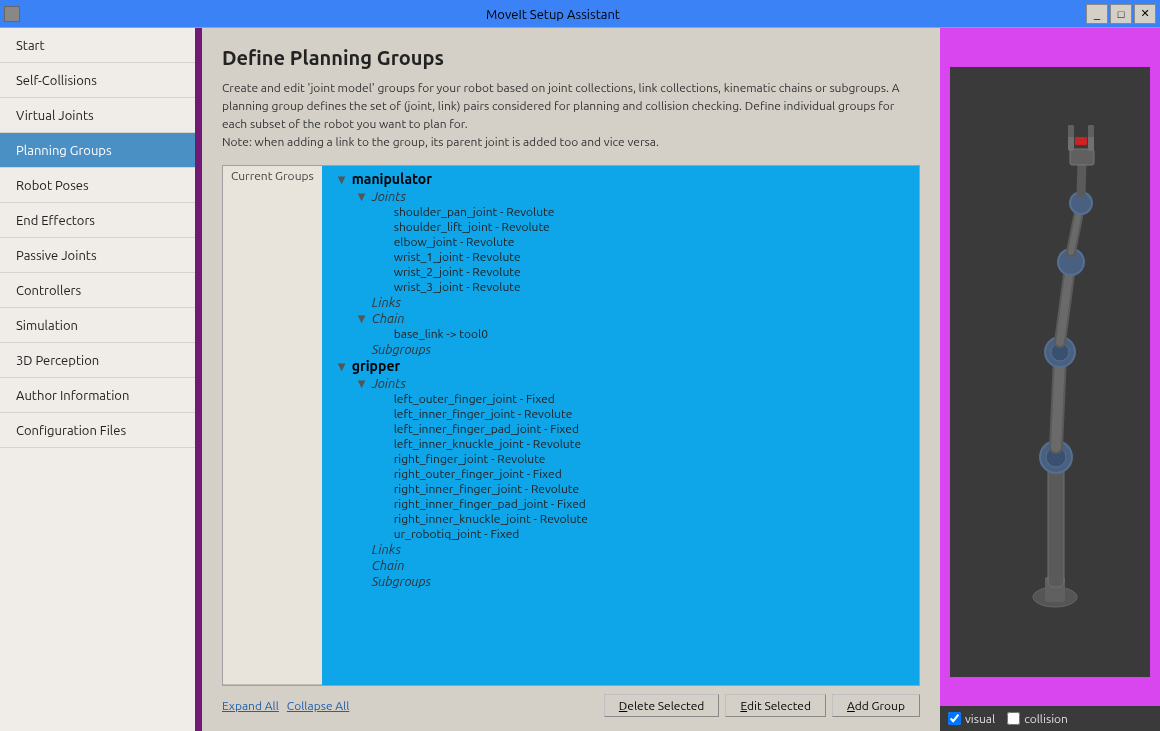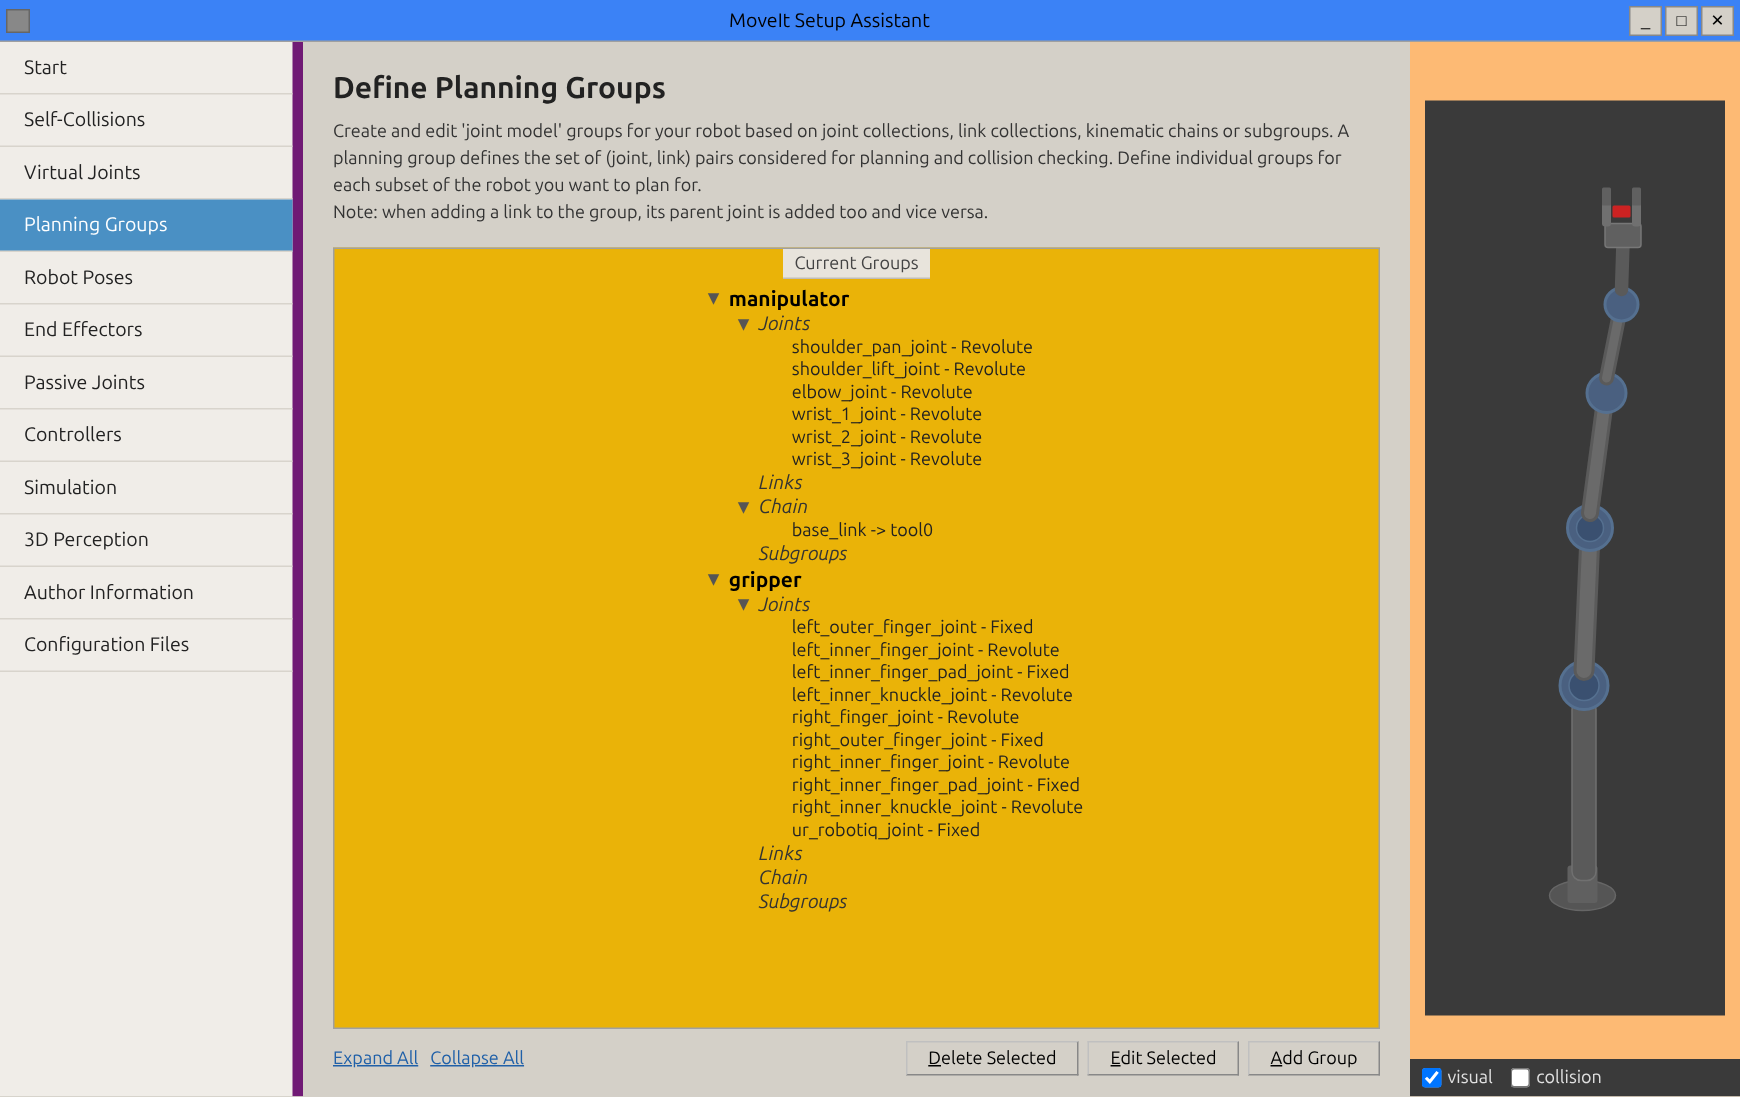--- a/index.html
+++ b/index.html
@@ -102,26 +102,25 @@
       font-size: 12px;
       color: #333;
       line-height: 1.5;
       margin-bottom: 14px;
     }
 
     
     .groups-panel {
       flex: 1;
       border: 1px solid #a0a0a0;
-      background: #eab308;
+      background: #0ea5e9;
       overflow-y: auto;
       display: flex;
-      flex-direction: column;
+      flex-direction: row;
       position: relative;
-      align-items: center;
     }
     .groups-header {
       background: #e8e4dc;
       border-bottom: 1px solid #c0bdb8;
       padding: 3px 8px;
       font-size: 12px;
       color: #444;
       flex-shrink: 0;
     }
     .groups-tree {
@@ -131,21 +130,20 @@
     }
 
     
     .tree-item {
       display: flex;
       align-items: center;
       padding: 1px 4px;
       white-space: nowrap;
       cursor: pointer;
       user-select: none;
-      margin-left: 40px;
     }
 
     .tree-group-name {
       font-weight: bold;
       font-size: 14px;
     }
     .tree-section {
       font-style: italic;
       color: #333;
     }
@@ -202,21 +200,21 @@
       border-left-color: #c0c0c0;
       cursor: pointer;
       font-size: 12px;
       font-family: inherit;
     }
     .btn u { text-decoration: underline; }
 
     
     .right-panel {
       width: 220px;
-      background: #fdba74;
+      background: #d946ef;
       flex-shrink: 0;
       display: flex;
       flex-direction: column;
     }
     .robot-viewport {
       flex: 1;
       display: flex;
       align-items: center;
       justify-content: center;
       overflow: hidden;

